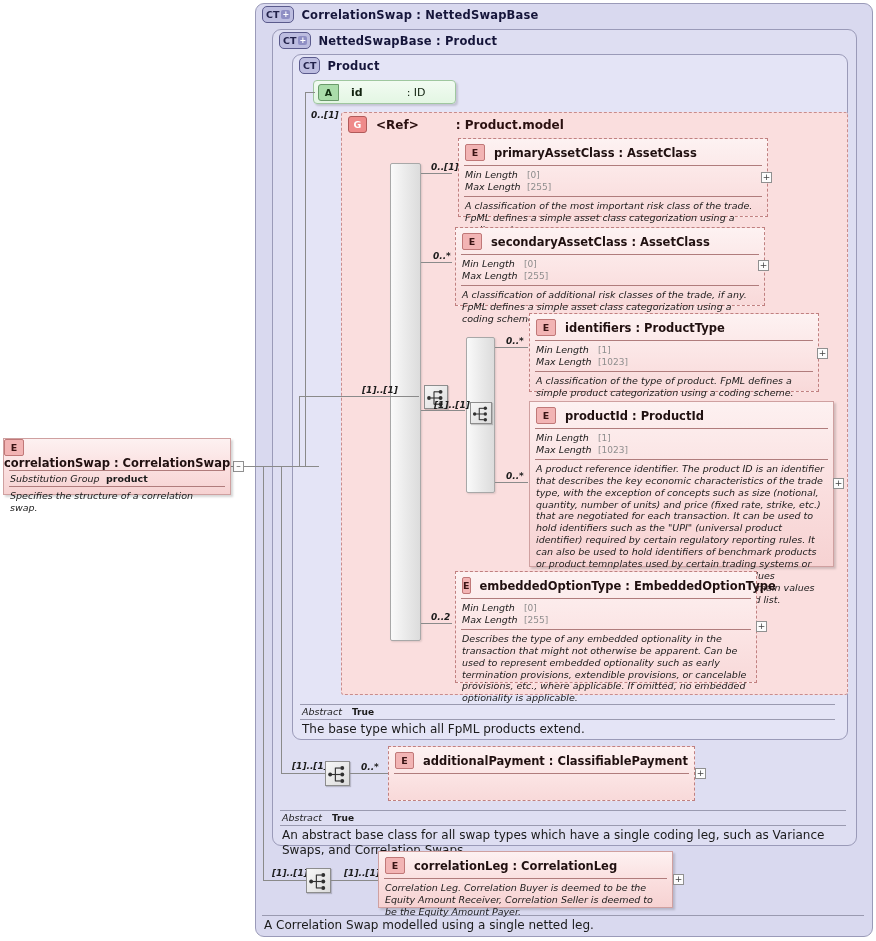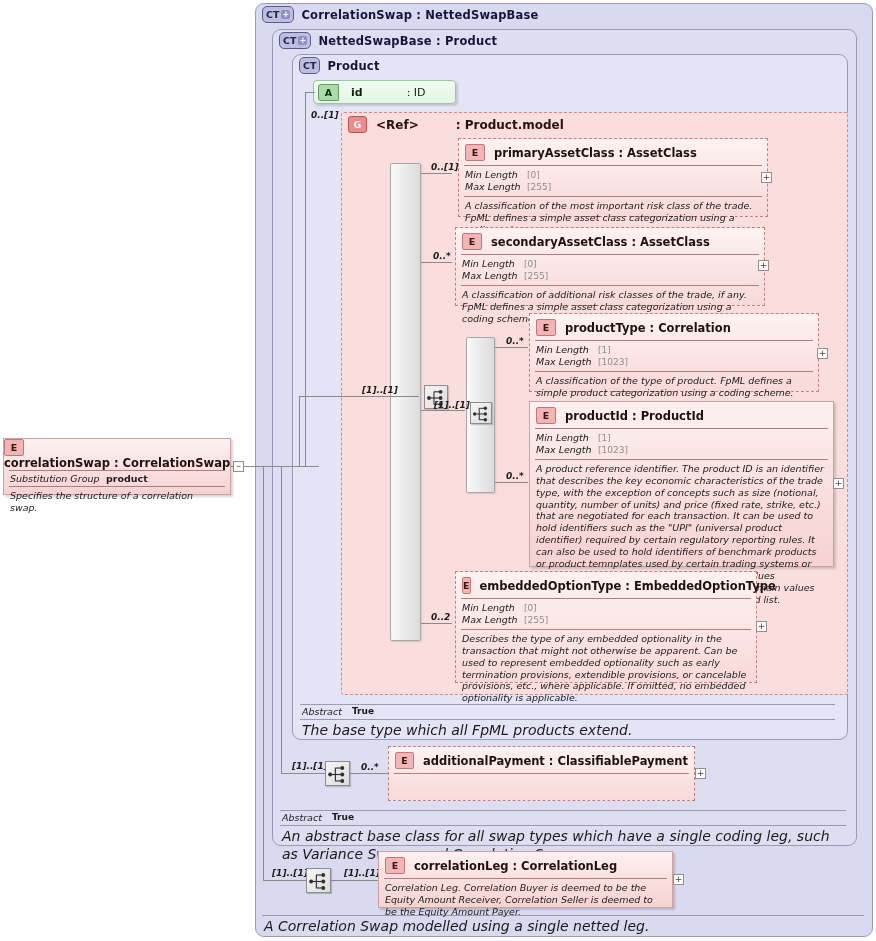--- a/index.html
+++ b/index.html
@@ -29,24 +29,24 @@
   }
   .ctbadge .pl{
     display:inline-block;width:9px;height:9px;margin-left:2px;border-radius:2px;
     background:#8f8fc4;color:#fff;font-size:8px;line-height:9px;text-align:center;font-weight:bold;
   }
   .cttitle{font-size:11.5px;font-weight:bold;color:#15153a;letter-spacing:.2px;white-space:nowrap;}
 
   
   .ctfooter{position:absolute;}
   .ctfooter .rule{border-top:1px solid #9a9ab0;width:100%;height:0;}
-  .frow{display:flex;gap:10px;align-items:flex-start;padding:1px 0 2px 2px;}
+  .frow{display:flex;gap:10px;align-items:center;padding:1px 0 2px 2px;}
   .fkey{font-style:italic;font-size:9.5px;color:#1a1a1a;}
   .fval{font-size:9px;font-weight:bold;color:#1a1a1a;}
-  .fdoc{font-style:italic;font-size:14px;color:#1a1a1a;padding:2px 0 0 2px;line-height:1.25;}
+  .fdoc{font-size:12px;color:#1a1a1a;padding:2px 0 0 2px;line-height:1.25;}
 
   
   .gbox{
     position:absolute;box-sizing:border-box;
     border:1px dashed #c98c8c;border-radius:3px;background:#fadede;
   }
   .gbadge{
     display:inline-flex;align-items:center;justify-content:center;
     width:17px;height:15px;border:1px solid #b05a5a;border-radius:3px;
     background:#ef8a8a;color:#fff;font-size:9.5px;font-weight:bold;line-height:1;
@@ -301,21 +301,21 @@
       </div>
     </div>
     <div class="esep"></div>
     <div class="edoc">A classification of additional risk classes of the trade, if any. FpML defines a simple asset class categorization using a coding scheme.</div>
   </div>
   <div class="exp" style="left:758px;top:260px;">+</div>
 
   <div class="ebox dashed" style="left:529px;top:313px;width:290px;height:79px;">
     <div class="ehead">
       <span class="ebadge">E</span>
-      <span class="etitle">productType : Correlation</span>
+      <span class="etitle">identifiers : ProductType</span>
     </div>
     <div class="esep"></div>
     <div class="facets">
       <div class="facetrow">
         <span class="fname">Min Length</span>
         <span class="fbrk">[1]</span>
       </div>
       <div class="facetrow">
         <span class="fname">Max Length</span>
         <span class="fbrk">[1023]</span>

